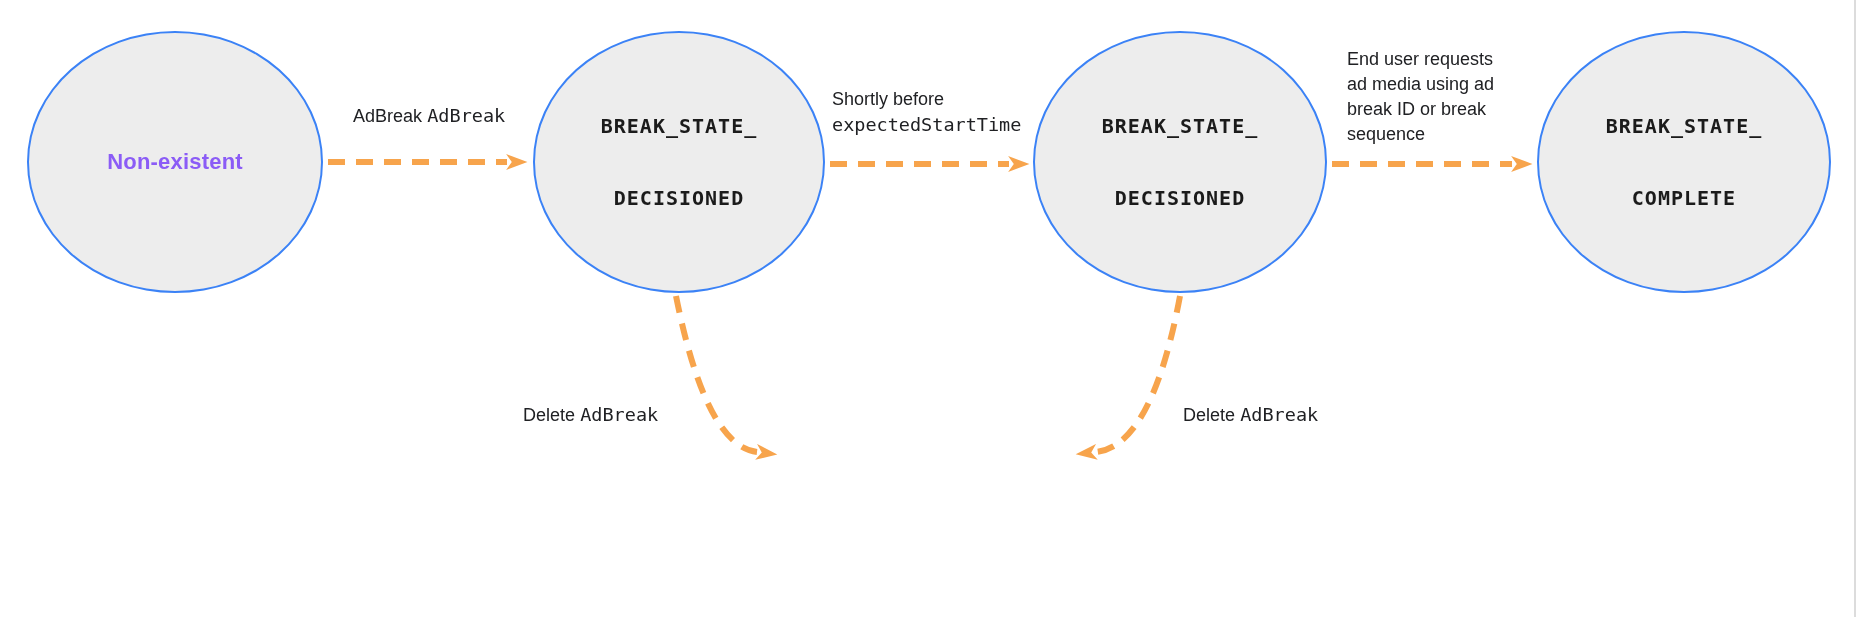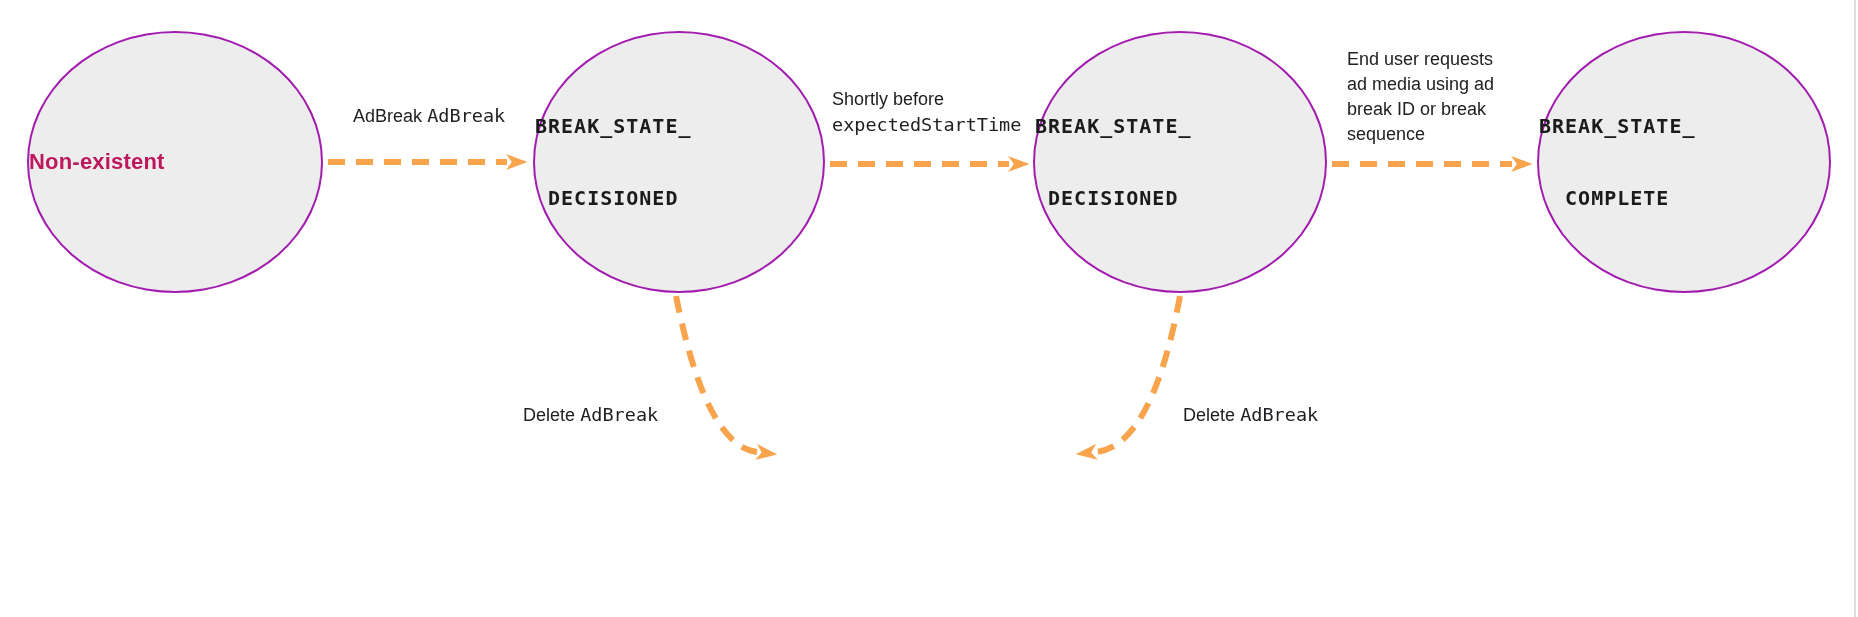--- a/index.html
+++ b/index.html
@@ -18,31 +18,31 @@
   }
   #arrow-layer {
     position: absolute;
     left: 0; top: 0;
     width: 1858px; height: 617px;
   }
   .node {
     position: absolute;
     box-sizing: border-box;
     background: #EDEDED;
-    border: 2px solid #a21caf;
+    border: 2px solid #3b82f6;
     border-radius: 50%;
     display: flex;
     align-items: center;
-    justify-content: flex-start;
+    justify-content: center;
     text-align: center;
   }
   .node-label-sans {
     font-size: 22px;
     font-weight: bold;
-    color: #be185d;
+    color: #8b5cf6;
     letter-spacing: 0.2px;
   }
   .node-label-mono {
     font-family: "DejaVu Sans Mono", monospace;
     font-weight: bold;
     font-size: 20px;
     line-height: 24px;
     letter-spacing: 1px;
     color: #1B1B1B;
     white-space: pre;

